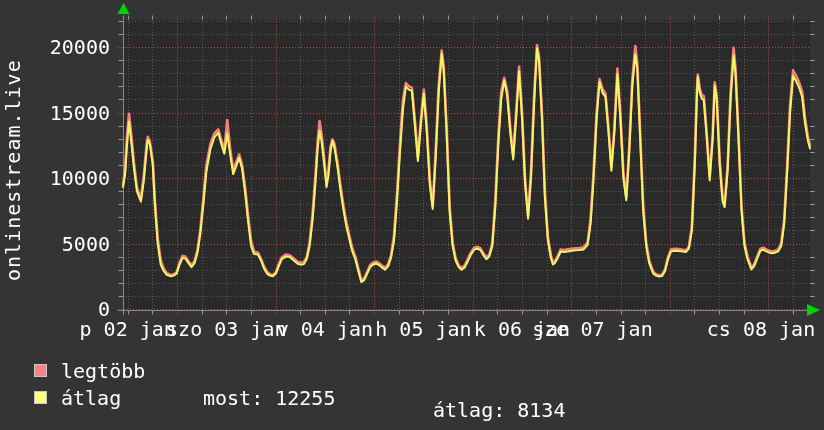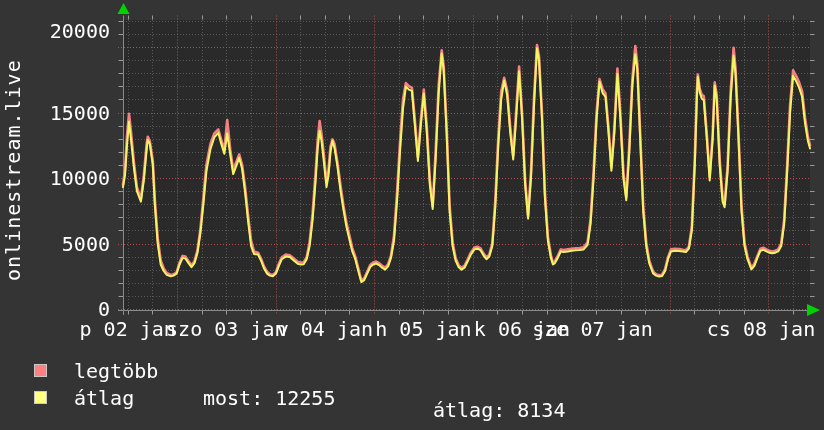--- a/index.html
+++ b/index.html
@@ -22,21 +22,21 @@
   }
   .xlabel{
     position:absolute;top:317px;transform:translateX(-50%);
     white-space:pre;font-size:20px;height:24px;line-height:24px;
   }
   .legend-row{position:absolute;left:34px;height:24px;}
   .swatch{
     position:absolute;left:0;top:5px;width:13px;height:13px;
     border:1px solid #c8c8c8;display:inline-block;
   }
-  .legend-text{position:absolute;left:40px;top:0;white-space:pre;}
+  .legend-text{position:absolute;left:27px;top:0;white-space:pre;}
   .stat{position:absolute;white-space:pre;height:24px;line-height:24px;text-align:right;}
   #stat-most{left:203px;top:386px;}
   #stat-avg{left:433px;top:398px;}
   #stat-max{left:662px;top:386px;}
   #legend-1{top:359px;}
   #legend-2{top:386px;}
 </style>
 </head>
 <body>
 
@@ -187,21 +187,21 @@
       <polygon points="807,304 807,316 820,310" fill="#00d400"></polygon>
     </svg>
 
   <div class="ytitle">onlinestream.live</div>
 
   <div id="yticks">
       <div class="ytick" style="top: 298px;">0</div>
       <div class="ytick" style="top: 232.5px;">5000</div>
       <div class="ytick" style="top: 167px; margin-left: 20px;">10000</div>
       <div class="ytick" style="top: 101.5px;">15000</div>
-      <div class="ytick" style="top: 20px; margin-left: 30px;">20000</div>
+      <div class="ytick" style="top: 36px; margin-left: 30px;">20000</div>
     </div>
   <div id="xlabels">
       <div class="xlabel" style="left: 127.715px;">p 02 jan</div>
       <div class="xlabel" style="left: 226.286px; text-align: center;">szo 03 jan</div>
       <div class="xlabel" style="left: 324.856px;">v 04 jan</div>
       <div class="xlabel" style="left: 423.427px; text-align: right;">h 05 jan</div>
       <div class="xlabel" style="left: 521.999px;">k 06 jan</div>
       <div class="xlabel" style="left: 588px; padding-left: 9px;">sze 07 jan</div>
       <div class="xlabel" style="left: 761px;">cs 08 jan</div>
     </div>

